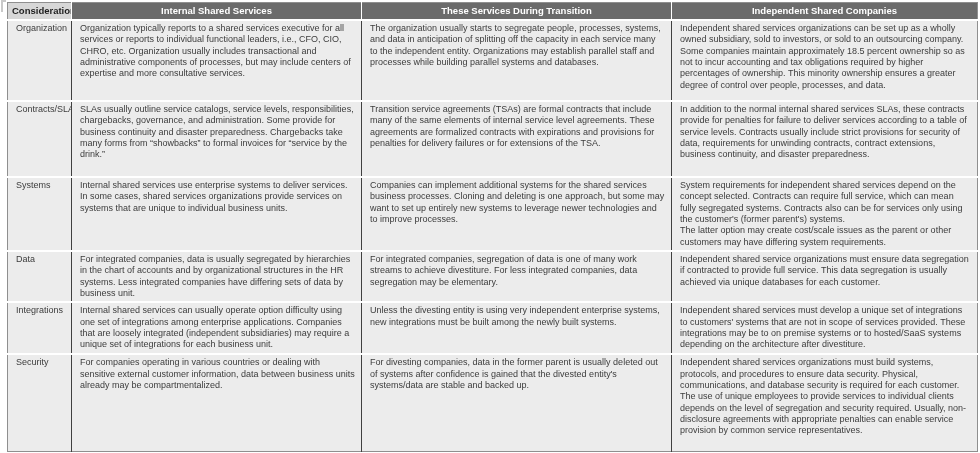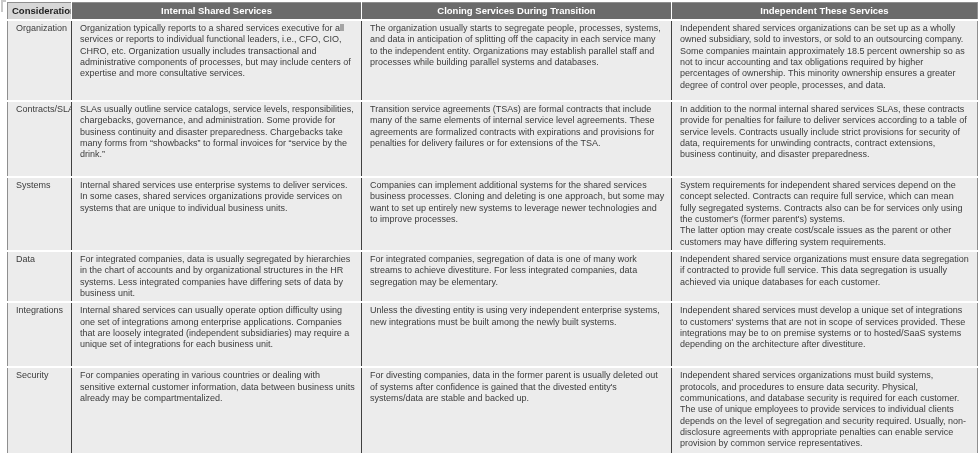--- a/index.html
+++ b/index.html
@@ -89,22 +89,22 @@
     <colgroup>
       <col class="c-label">
         <col class="c-int">
         <col class="c-trans">
         <col class="c-indep">
     </colgroup>
     <thead>
       <tr>
         <th class="hdr-label">Considerations</th>
         <th class="hdr-dark">Internal Shared Services</th>
-        <th class="hdr-dark">Cloning Services During Transition</th>
-        <th class="hdr-dark">Independent These Services</th>
+        <th class="hdr-dark">These Services During Transition</th>
+        <th class="hdr-dark">Independent Shared Companies</th>
       </tr>
     </thead>
     <tbody>
       <tr style="height:81px">
         <td class="row-label">Organization</td>
         <td>Organization typically reports to a shared services executive for all services or reports to individual functional leaders, i.e., CFO, CIO, CHRO, etc. Organization usually includes transactional and administrative components of processes, but may include centers of expertise and more consultative services.</td>
         <td>The organization usually starts to segregate people, processes, systems, and data in anticipation of splitting off the capacity in each service many to the independent entity. Organizations may establish parallel staff and processes while building parallel systems and databases.</td>
         <td>Independent shared services organizations can be set up as a wholly owned subsidiary, sold to investors, or sold to an outsourcing company. Some companies maintain approximately 18.5 percent ownership so as not to incur accounting and tax obligations required by higher percentages of ownership. This minority ownership ensures a greater degree of control over people, processes, and data.</td>
       </tr>
       <tr style="height:76px">
@@ -119,21 +119,21 @@
         <td>Companies can implement additional systems for the shared services business processes. Cloning and deleting is one approach, but some may want to set up entirely new systems to leverage newer technologies and to improve processes.</td>
         <td>System requirements for independent shared services depend on the concept selected. Contracts can require full service, which can mean fully segregated systems. Contracts also can be for services only using the customer's (former parent's) systems.
 The latter option may create cost/scale issues as the parent or other customers may have differing system requirements.</td>
       </tr>
       <tr style="height:42px">
         <td class="row-label">Data</td>
         <td>For integrated companies, data is usually segregated by hierarchies in the chart of accounts and by organizational structures in the HR systems. Less integrated companies have differing sets of data by business unit.</td>
         <td>For integrated companies, segregation of data is one of many work streams to achieve divestiture. For less integrated companies, data segregation may be elementary.</td>
         <td>Independent shared service organizations must ensure data segregation if contracted to provide full service. This data segregation is usually achieved via unique databases for each customer.</td>
       </tr>
-      <tr style="height:65px">
+      <tr style="height:52px">
         <td class="row-label">Integrations</td>
         <td>Internal shared services can usually operate option difficulty using one set of integrations among enterprise applications. Companies that are loosely integrated (independent subsidiaries) may require a unique set of integrations for each business unit.</td>
         <td>Unless the divesting entity is using very independent enterprise systems, new integrations must be built among the newly built systems.</td>
         <td>Independent shared services must develop a unique set of integrations to customers' systems that are not in scope of services provided. These integrations may be to on premise systems or to hosted/SaaS systems depending on the architecture after divestiture.</td>
       </tr>
       <tr style="height:97px">
         <td class="row-label">Security</td>
         <td>For companies operating in various countries or dealing with sensitive external customer information, data between business units already may be compartmentalized.</td>
         <td>For divesting companies, data in the former parent is usually deleted out of systems after confidence is gained that the divested entity's systems/data are stable and backed up.</td>
         <td>Independent shared services organizations must build systems, protocols, and procedures to ensure data security. Physical, communications, and database security is required for each customer. The use of unique employees to provide services to individual clients depends on the level of segregation and security required. Usually, non-disclosure agreements with appropriate penalties can enable service provision by common service representatives.</td>

